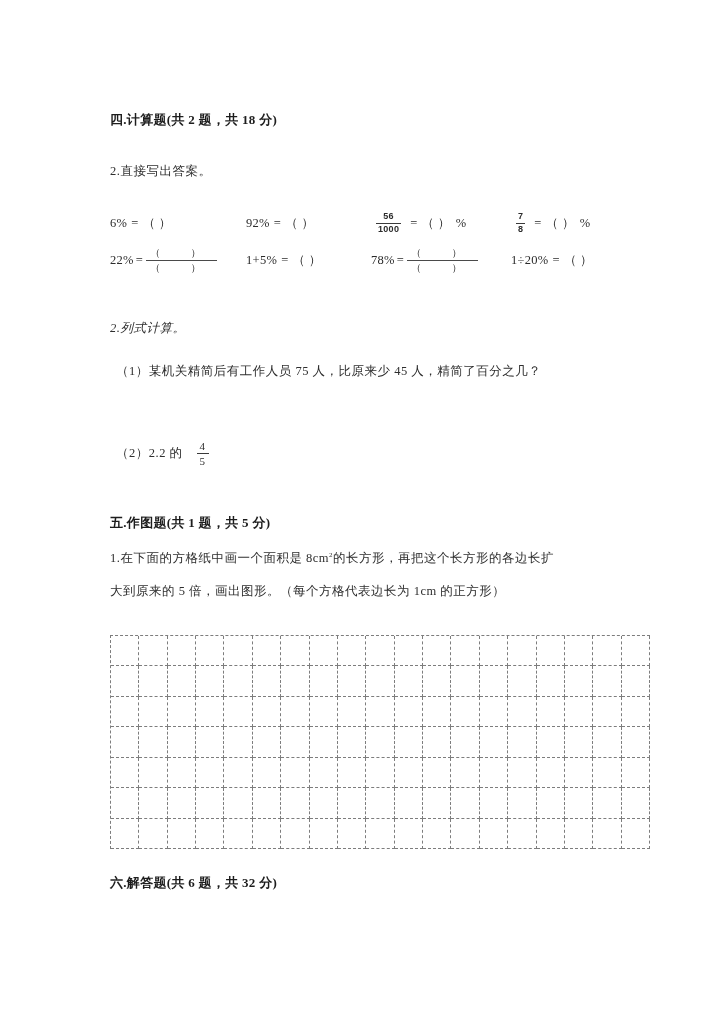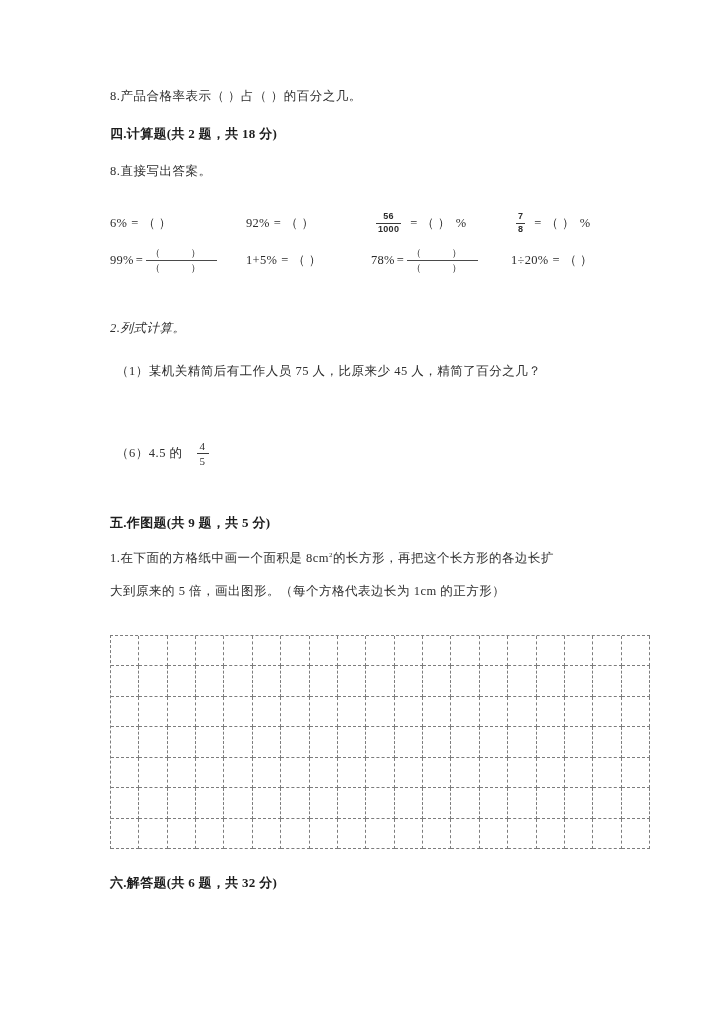--- a/index.html
+++ b/index.html
@@ -111,25 +111,24 @@
   #grid-paper .gcell {
     border-right:1.3px dashed #7d7d7d;
     border-bottom:1.3px dashed #7d7d7d;
   }
 </style>
 </head>
 <body>
 
 <div class="page">
 
-  <div class="line qtext" style="left:110px; top:88px;">8.产品合格率表示（       ）占（       ）的百分之几。</div>
-
-  <div class="sec-head" style="left:110px; top:125px;">四.计算题(共 2 题，共 18 分)</div>
-
-  <div class="line qtext" style="left:110px; top:163px;">8.直接写出答案。</div>
+
+  <div class="sec-head" style="left:110px; top:111px;">四.计算题(共 2 题，共 18 分)</div>
+
+  <div class="line qtext" style="left:110px; top:163px;">2.直接写出答案。</div>
 
   <div class="calc-row" style="top:208px;">
 
     <div class="calc-cell c1">
       <span class="pct">6%</span>
       <span style="margin:0 4px;">=</span>
       <span>（      ）</span>
     </div>
 
     <div class="calc-cell c2">
@@ -155,21 +154,21 @@
       </span>
       <span style="margin:0 4px;">=</span>
       <span>（      ）</span>
       <span class="pct" style="margin-left:5px;">%</span>
     </div>
   </div>
 
   <div class="calc-row" style="top:245px;">
 
     <div class="calc-cell c1">
-      <span class="pct">99%</span>
+      <span class="pct">22%</span>
       <span style="margin:0 2px;">=</span>
       <span class="pfrac">
         <span class="num">（      ）</span>
         <span class="den">（      ）</span>
       </span>
     </div>
 
     <div class="calc-cell c2">
       <span class="pct">1+5%</span>
       <span style="margin:0 4px;">=</span>
@@ -190,28 +189,28 @@
       <span style="margin:0 4px;">=</span>
       <span>（      ）</span>
     </div>
   </div>
 
   <div class="line qtext" style="left:110px; top:320px;font-style:italic;">2.列式计算。</div>
 
   <div class="line qtext" style="left:116px; top:363px;">（1）某机关精简后有工作人员 75 人，比原来少 45 人，精简了百分之几？</div>
 
   <div class="line qtext" style="left:116px; top:440px; display:flex; align-items:center;">
-    <span>（6）4.5 的</span>
+    <span>（2）2.2 的</span>
     <span class="frac-wp">
       <span class="num">4</span>
       <span class="den">5</span>
     </span>
   </div>
 
-  <div class="sec-head" style="left:110px; top:514px;">五.作图题(共 9 题，共 5 分)</div>
+  <div class="sec-head" style="left:110px; top:514px;">五.作图题(共 1 题，共 5 分)</div>
 
   <div class="line qtext" style="left:110px; top:550px;">
     <span>1.在下面的方格纸中画一个面积是 8cm</span><sup>2</sup><span>的长方形，再把这个长方形的各边长扩</span>
   </div>
 
   <div class="line qtext" style="left:110px; top:583px;">大到原来的 5 倍，画出图形。（每个方格代表边长为 1cm 的正方形）</div>
 
   <div id="grid-paper" style="grid-template-columns: repeat(19, 1fr); grid-template-rows: repeat(7, 1fr); border-top-color: rgb(125, 125, 125); border-left-color: rgb(125, 125, 125);">
       <div class="gcell" style="border-right-color: rgb(125, 125, 125); border-bottom-color: rgb(125, 125, 125);"></div>
       <div class="gcell" style="border-right-color: rgb(125, 125, 125); border-bottom-color: rgb(125, 125, 125);"></div>

